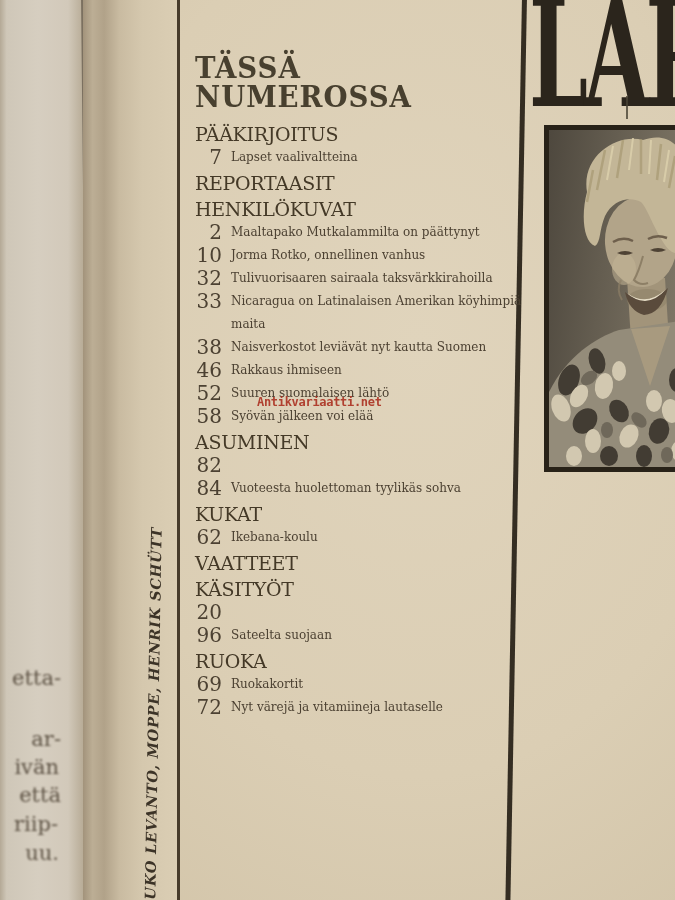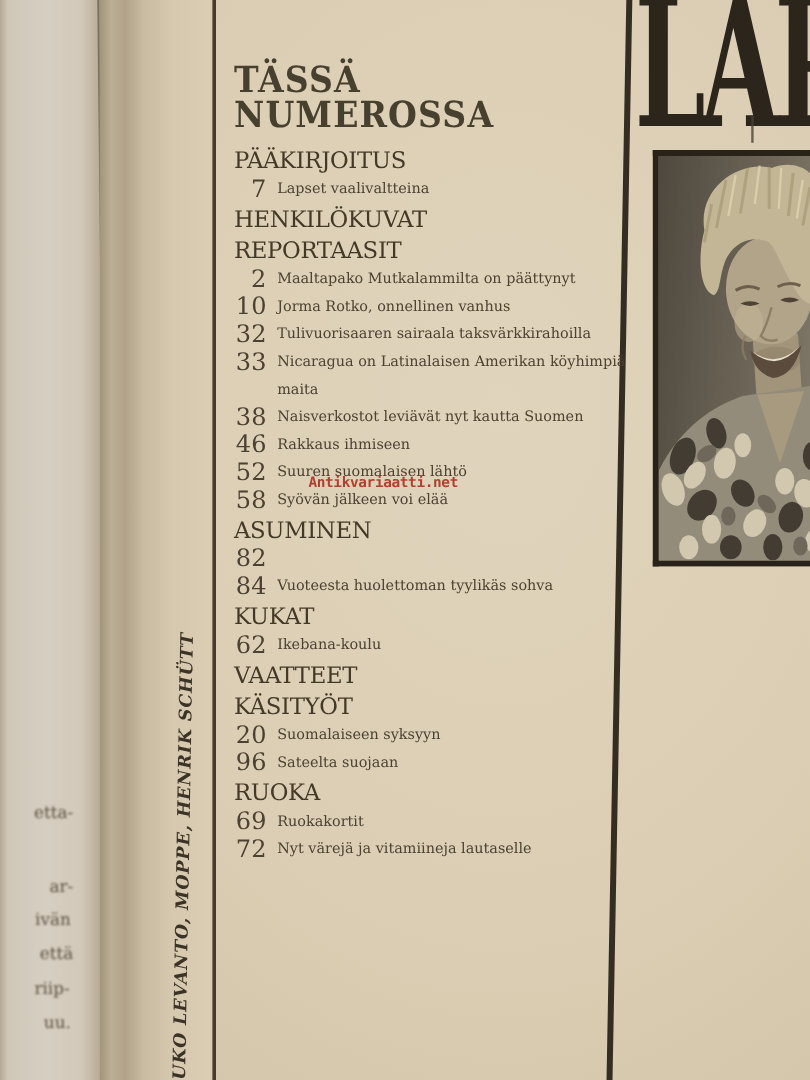--- a/index.html
+++ b/index.html
@@ -11,21 +11,21 @@
 
   
   .facing-page {
     position:absolute; left:0; top:0; width:83px; height:900px;
     background: linear-gradient(90deg,#b4a996 0%, #cfc7b8 8%, #d6cec0 45%, #d2c9ba 82%, #b8ac97 100%);
   }
   .page-edge-line {
     position:absolute; left:81px; top:-4px; width:2px; height:910px;
     background:#7b7060; transform:rotate(-0.6deg); transform-origin:top left; filter:blur(0.4px);
   }
-  .frag { position:absolute; right:22px; font-size:14px; line-height:20px;
+  .frag { position:absolute; right:22px; font-size:21px; line-height:20px;
           color:#5d5244; filter:blur(0.9px); white-space:nowrap; }
   .frag-0 { top:668px; }
   .frag-1 { top:729px; }
   .frag-2 { top:757px; right:24px; }
   .frag-3 { top:785px; }
   .frag-4 { top:814px; right:25px; }
   .frag-5 { top:843px; right:24px; }
 
   
   .gutter {
@@ -113,22 +113,22 @@
   <div class="toc-title">
     <div>TÄSSÄ</div>
     <div>NUMEROSSA</div>
   </div>
   <div class="toc-list">
       <div class="sec">PÄÄKIRJOITUS</div>
       <div class="row">
         <span class="num">7</span>
         <span class="ttl">Lapset vaalivaltteina</span>
       </div>
+      <div class="sec">REPORTAASIT</div>
       <div class="sec">HENKILÖKUVAT</div>
-      <div class="sec">REPORTAASIT</div>
       <div class="row">
         <span class="num">2</span>
         <span class="ttl">Maaltapako Mutkalammilta on päättynyt</span>
       </div>
       <div class="row">
         <span class="num">10</span>
         <span class="ttl">Jorma Rotko, onnellinen vanhus</span>
       </div>
       <div class="row">
         <span class="num">32</span>
@@ -164,21 +164,20 @@
       </div>
       <div class="sec">KUKAT</div>
       <div class="row">
         <span class="num">62</span>
         <span class="ttl">Ikebana-koulu</span>
       </div>
       <div class="sec">VAATTEET</div>
       <div class="sec">KÄSITYÖT</div>
       <div class="row">
         <span class="num">20</span>
-        <span class="ttl">Suomalaiseen syksyyn</span>
       </div>
       <div class="row">
         <span class="num">96</span>
         <span class="ttl">Sateelta suojaan</span>
       </div>
       <div class="sec">RUOKA</div>
       <div class="row">
         <span class="num">69</span>
         <span class="ttl">Ruokakortit</span>
       </div>

